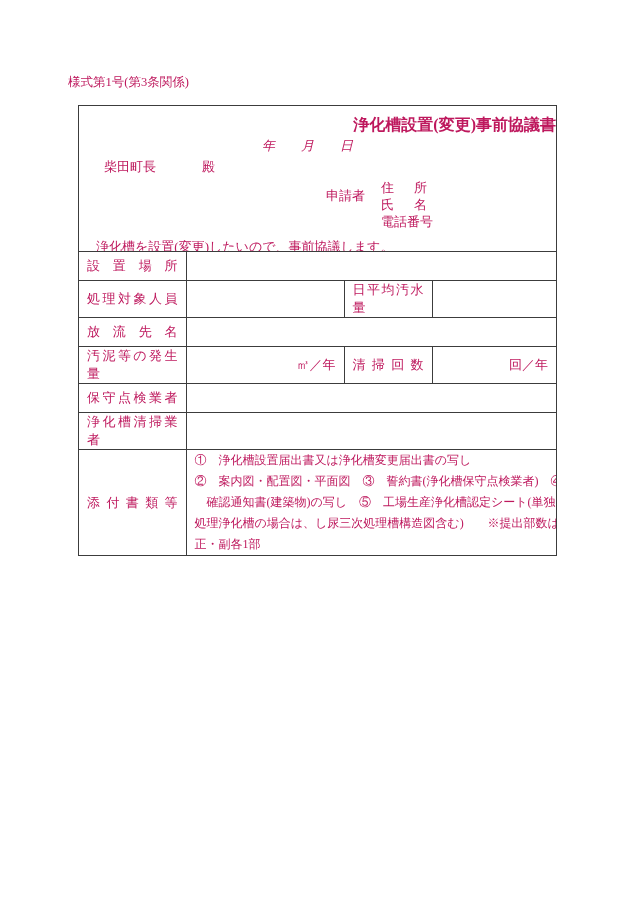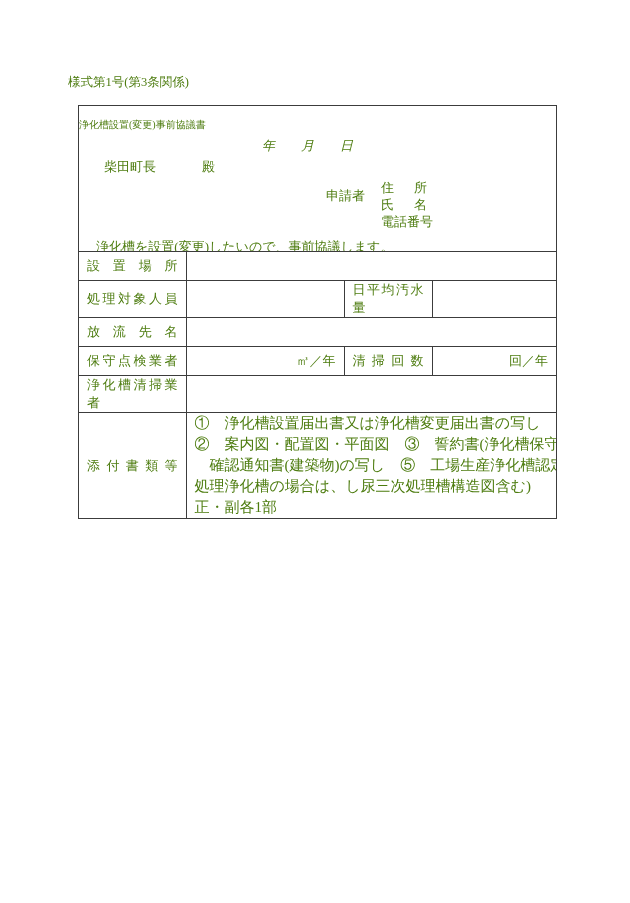--- a/index.html
+++ b/index.html
@@ -5,21 +5,21 @@
   html, body {
     margin: 0;
     padding: 0;
     background: #ffffff;
   }
   .page {
     position: relative;
     width: 630px;
     height: 903px;
     background: #ffffff;
-    color: #4d7c0f;
+    color: #be185d;
     font-family: "Liberation Serif", "DejaVu Serif", serif;
     overflow: hidden;
   }
   .form-number {
     position: absolute;
     left: 68px;
     top: 74px;
     font-size: 12.5px;
     line-height: 16px;
   }
@@ -31,24 +31,25 @@
     border: 1px solid #3c3c3c;
     box-sizing: content-box;
   }
   
   .doc-header {
     height: 145px;
     overflow: hidden;
     font-size: 13px;
   }
   .doc-title {
-    text-align: left;
+    text-align: right;
     padding-top: 10px;
-    font-size: 10px;
-    line-height: 17px;
+    font-size: 16px;
+    line-height: 17px;
+    font-weight: bold;
   }
   .date-line {
     text-align: center;
     padding-right: 20px;
     margin-top: 4px;
     line-height: 17px;
     font-style: italic;
   }
   .addressee-line {
     padding-left: 25px;
@@ -120,21 +121,21 @@
     text-align: left;
     white-space: nowrap;
   }
   td.attachments-cell {
     padding: 5px 8px 4px 8px;
     vertical-align: middle;
     height: 115px;
   }
   .att-line {
     line-height: 21px;
-    font-size: 15px;
+    font-size: 12px;
     white-space: nowrap;
   }
 </style>
 </head>
 <body>
 
 <div class="page">
 
   <div class="form-number">様式第1号(第3条関係)</div>
 
@@ -185,26 +186,30 @@
         <td class="value last-col"></td>
       </tr>
 
       <tr>
         <td class="label">放流先名</td>
         <td class="value last-col" colspan="3"></td>
       </tr>
 
 
       <tr>
-        <td class="label">保守点検業者</td>
+        <td class="label">汚泥等の発生量</td>
         <td class="unit">㎥／年</td>
         <td class="label2">清掃回数</td>
         <td class="unit last-col">回／年</td>
       </tr>
 
+      <tr>
+        <td class="label">保守点検業者</td>
+        <td class="value last-col" colspan="3"></td>
+      </tr>
 
       <tr>
         <td class="label">浄化槽清掃業者</td>
         <td class="value last-col" colspan="3"></td>
       </tr>
 
       <tr class="last-row">
         <td class="label">添付書類等</td>
         <td class="attachments-cell last-col" colspan="3">
           <div class="att-line">①　浄化槽設置届出書又は浄化槽変更届出書の写し</div>

